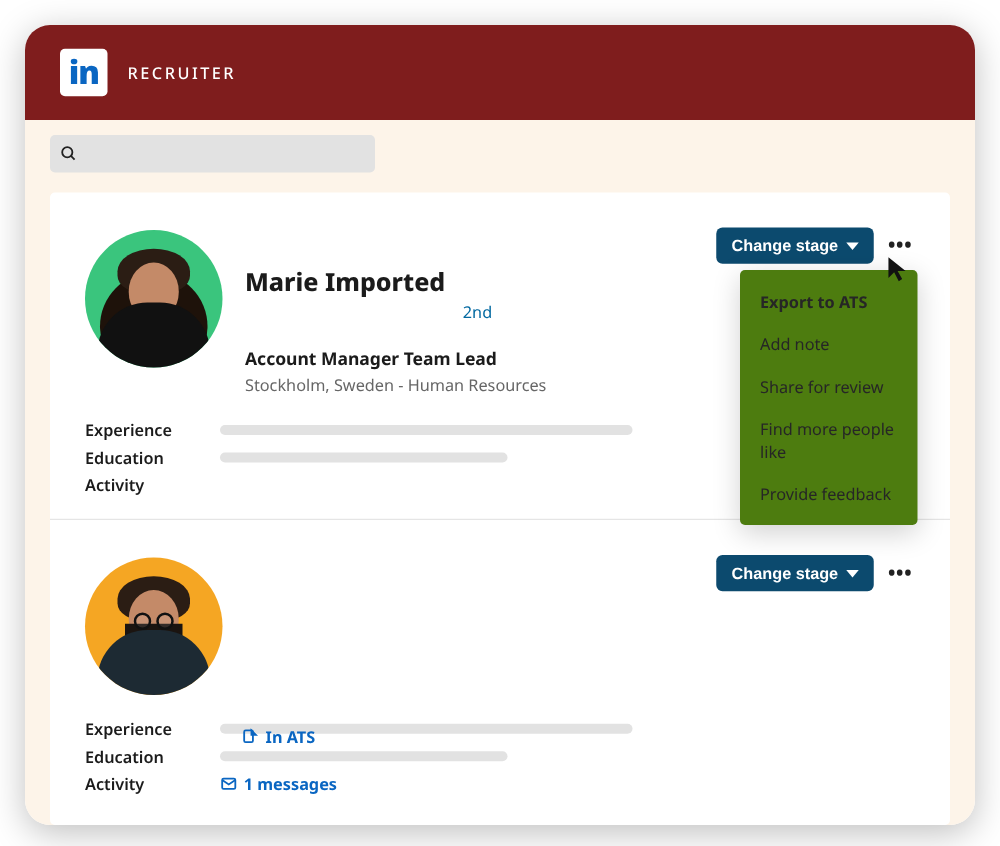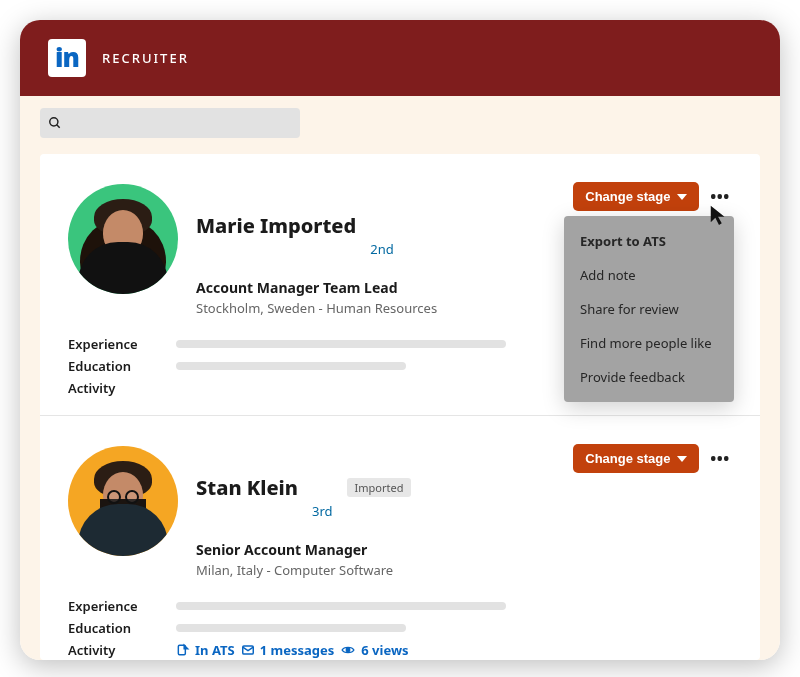--- a/index.html
+++ b/index.html
@@ -158,21 +158,21 @@
   .subtitle { color:#666; font-size:13px; margin-top:2px; }
 
   .actions {
     position:absolute;
     top:28px; right:28px;
     display:flex;
     align-items:center;
     gap:10px;
   }
   .change-stage {
-    background:#c2410c;
+    background:#0c4a6e;
     color:#fff;
     border:none;
     font-weight:700;
     font-size:13px;
     padding:7px 12px;
     border-radius:5px;
     display:flex;
     align-items:center;
     gap:6px;
     cursor:pointer;
@@ -188,29 +188,29 @@
   .section-rows { margin-top:16px; }
   .section-row { display:flex; align-items:center; gap:18px; height:22px; }
   .section-label { width:90px; font-size:13px; font-weight:600; color:#1b1b1b; text-align:left; }
   .skeleton {
     flex:1;
     height:8px;
     background:#e2e2e2;
     border-radius:4px;
     max-width:330px;
   }
-  .activity-links { display:flex; align-items:center; gap:6px; }
+  .activity-links { display:flex; align-items:center; gap:20px;flex-direction:column; }
   .act-link { display:flex; align-items:center; gap:5px; color:#0a66c2; font-weight:700; font-size:13px; cursor:pointer; }
 
   .dropdown {
     position:absolute;
     top:62px;
     right:26px;
-    width:170px;
-    background:#a3a3a3;
+    width:142px;
+    background:#4d7c0f;
     box-shadow:0 6px 22px rgba(0,0,0,0.18);
     border-radius:4px;
     padding:8px 0;
     z-index:5;
   }
   .dropdown-item {
     padding:8px 16px;
     font-size:13px;
     color:#262626;
     cursor:pointer;
@@ -317,29 +317,20 @@
         <div class="card-top">
           <div class="avatar orange">
             <div class="hair1"></div>
             <div class="head"></div>
             <div class="beard"></div>
             <div class="glasses">
                 <span></span>
                 <span></span>
               </div>
             <div class="body"></div>
-          </div>
-          <div class="info">
-            <div class="name-row">
-              <div class="name">Stan Klein</div>
-              <div class="degree">3rd</div>
-              <div class="badge">Imported</div>
-            </div>
-            <div class="title">Senior Account Manager</div>
-            <div class="subtitle">Milan, Italy - Computer Software</div>
           </div>
         </div>
 
         <div class="section-rows">
           <div class="section-row">
             <div class="section-label">Experience</div>
             <div class="skeleton"></div>
           </div>
           <div class="section-row">
             <div class="section-label">Education</div>

